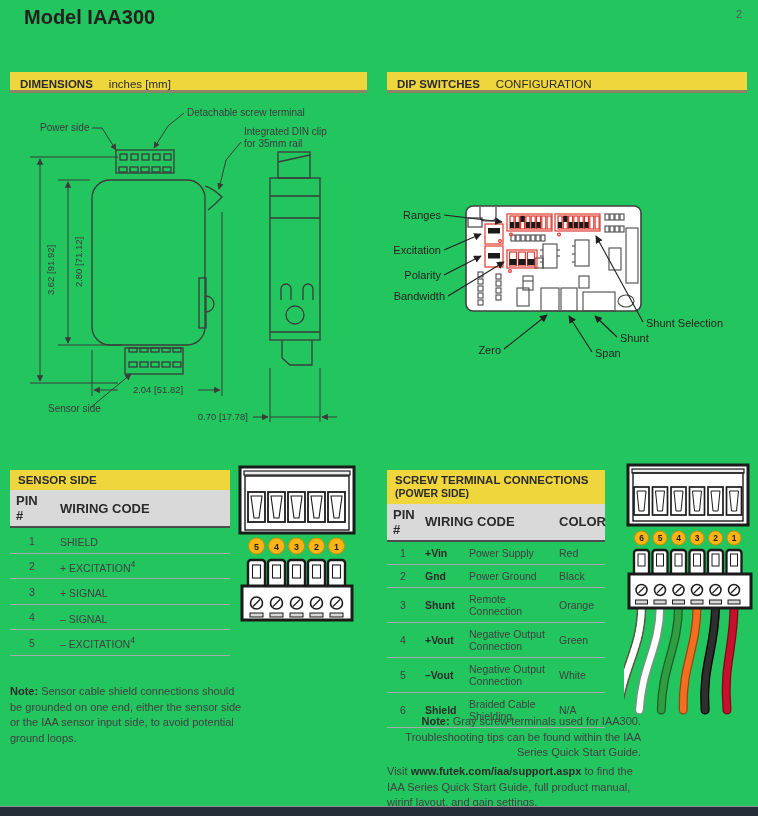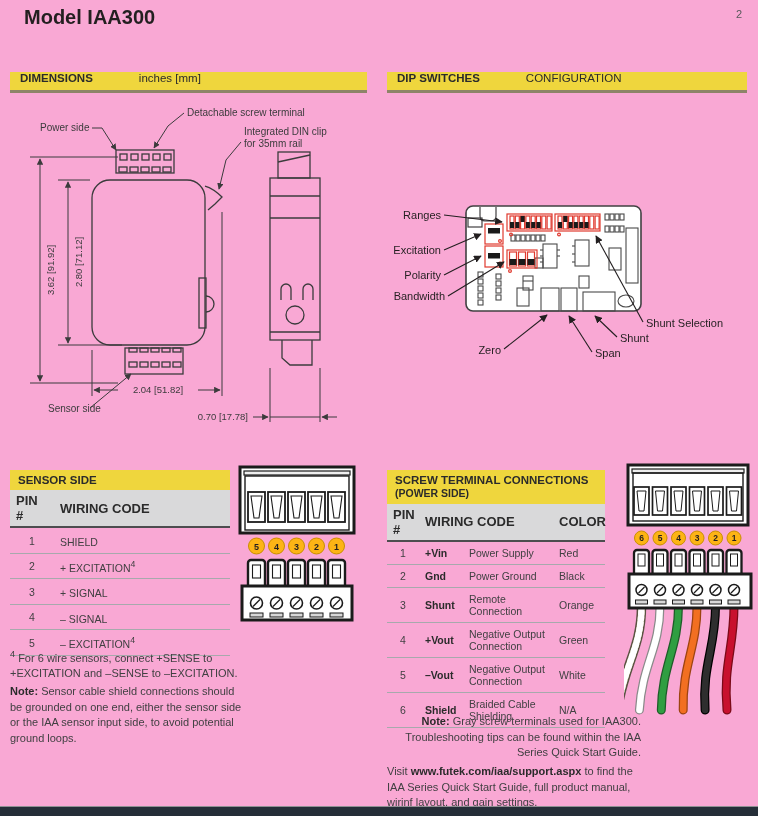--- a/index.html
+++ b/index.html
@@ -1,25 +1,25 @@
 <!DOCTYPE html>
 <html><head>
 <meta charset="utf-8">
 <style>
   html,body{margin:0;padding:0;background:#ffffff;}
-  .page{position:relative;width:758px;height:816px;background:#f9a8d4;overflow:hidden;
+  .page{position:relative;width:758px;height:816px;background:#22c55e;overflow:hidden;
         font-family:"Liberation Sans",sans-serif;color:#414042;}
   .abs{position:absolute;}
   .title{position:absolute;left:24px;top:6px;font-size:20px;font-weight:bold;color:#231f20;}
   .pagenum{position:absolute;right:16px;top:8px;font-size:11px;color:#58595b;}
   .secbar{position:absolute;height:21px;background:#efd63d;border-bottom:3px solid #8e8468;
-          box-sizing:border-box;display:flex;align-items:flex-start;padding-left:10px;
-          font-size:11.5px;color:#2b2b2b;gap:38px;}
+          box-sizing:border-box;display:flex;align-items:flex-end;padding-left:10px;
+          font-size:11.5px;color:#2b2b2b;}
   .secbar b{font-weight:bold;}
-  .secbar span{margin-left:8px;font-weight:normal;}
+  .secbar span{margin-left:16px;font-weight:normal;}
   table.dtable{border-collapse:collapse;table-layout:fixed;}
   .dtable .bar td{background:#efd63d;font-weight:bold;color:#2b2b2b;
                   padding:3px 8px;font-size:11.5px;line-height:1.25;}
   .dtable .bar .sub{display:block;font-weight:bold;font-size:10.5px;}
   .dtable .cols td{background:#d9d9da;color:#2b2b2b;font-size:13px;font-weight:bold;
                    text-align:left;padding:3px 6px;border-bottom:2px solid #4d4d4f;}
   .dtable tbody td{border-bottom:1px solid #a7a9ac;padding:5px 6px;font-size:10.5px;
                    color:#414042;vertical-align:middle;}
   .dtable td.pin{text-align:center;}
   .dtable td.bname{font-weight:bold;color:#2b2b2b;}
@@ -538,23 +538,20 @@
         <rect x="11.5" y="140" width="12" height="4"></rect>
           <rect x="30" y="140" width="12" height="4"></rect>
         <rect x="48.5" y="140" width="12" height="4"></rect>
           <rect x="67" y="140" width="12" height="4"></rect>
         <rect x="85.5" y="140" width="12" height="4"></rect>
           <rect x="104" y="140" width="12" height="4"></rect>
       </g>
     </g>
   </svg>
 
-  <div class="note" style="left:10px;top:648px;width:240px;">
-    <sup>4</sup><span> For 6 wire sensors, connect +SENSE to +EXCITATION and –SENSE to –EXCITATION.</span>
-  </div>
   <div class="note" style="left:10px;top:684px;width:237px;">
     <b>Note:</b><span> Sensor cable shield connections should be grounded on one end, either the sensor side or the IAA sensor input side, to avoid potential ground loops.</span>
   </div>
   <div class="note" style="left:387px;top:714px;width:254px;text-align:right;">
     <b>Note:</b><span> Gray screw terminals used for IAA300. Troubleshooting tips can be found within the IAA Series Quick Start Guide.</span>
   </div>
   <div class="note" style="left:387px;top:764px;width:262px;">
     <span>Visit </span><b>www.futek.com/iaa/support.aspx</b><span> to find the IAA Series Quick Start Guide, full product manual, wirinf layout, and gain settings.</span>
   </div>
 

